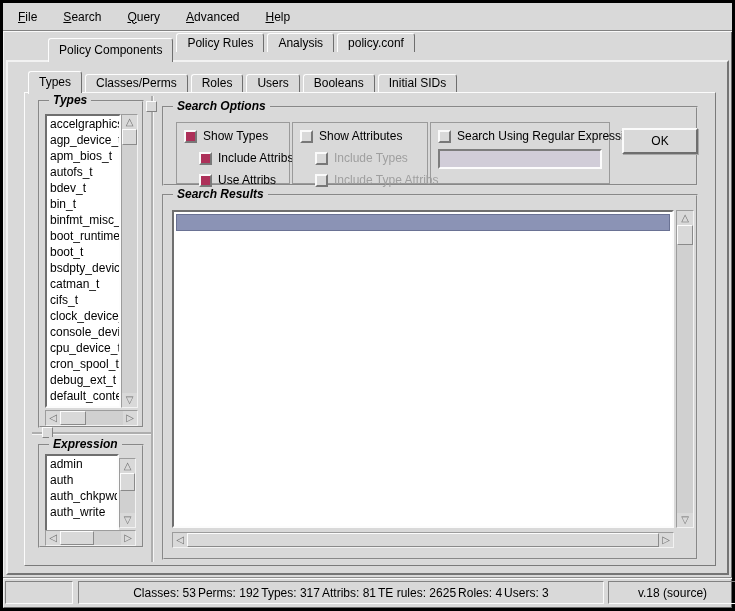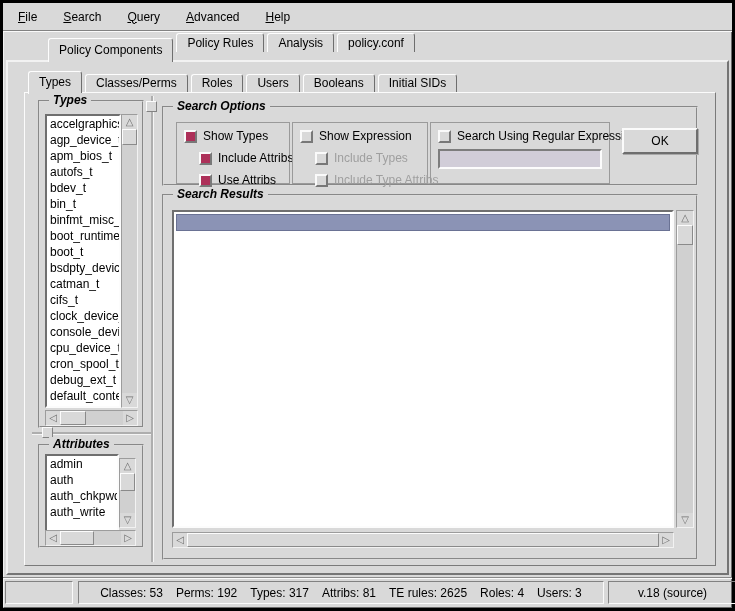--- a/index.html
+++ b/index.html
@@ -81,21 +81,21 @@
     display: flex; align-items: center; justify-content: center; cursor: default; }
 
   
   .sel-bar { position: absolute; left: 2px; top: 2px; right: 2px; height: 17px;
     background: #8b93b5; border: 1px solid #6a7294; }
 
   
   .hline { position: absolute; background: #8a8a8a; box-shadow: 0 1px 0 #fafafa; }
   .status-panel { position: absolute; top: 581px; height: 23px; border: 1px solid;
     border-color: #828282 #fafafa #fafafa #828282; display: flex; align-items: center;
-    justify-content: center; gap: 13px; white-space: nowrap; }
+    justify-content: center; gap: 2px; white-space: nowrap; }
 </style>
 </head>
 <body>
 
 <div id="window">
   <div id="bg"></div>
 
   <div class="menubar">
 
   <span class="menu-item"><u>F</u>ile</span>
@@ -160,21 +160,21 @@
       <div class="sb-thumb" style="width:26px;"></div>
       <div class="sb-gap"></div>
       <div class="sb-btn">▷</div>
     </div>
   </div>
 
   <div class="sash-line-h" style="left:32px; top:432px; width:120px; height:2px;"></div>
   <div class="sash-handle" style="left:42px; top:427px;"></div>
 
   <div class="group" style="left:38px; top:444px; width:106px; height:104px;">
-    <span class="group-label">Attributes</span>
+    <span class="group-label">Expression</span>
     <div class="listbox" style="left:5px; top:8px; width:74px; height:80px;">
 
     <div class="listrow">admin</div>
         <div class="listrow">auth</div>
         <div class="listrow">auth_chkpwd</div>
         <div class="listrow">auth_write</div>
       </div>
     <div class="sb sb-v" style="left:79px; top:12px; width:17px; height:70px;">
       <div class="sb-btn">△</div>
       <div class="sb-thumb" style="height:18px;"></div>
@@ -206,21 +206,21 @@
       </div>
       <div class="cbrow indent">
         <span class="cb checked"></span>
         <span class="cblabel">Use Attribs</span>
       </div>
     </div>
 
     <div class="opt-box" style="left:128px; width:136px;">
       <div class="cbrow">
         <span class="cb"></span>
-        <span class="cblabel">Show Expression</span>
+        <span class="cblabel">Show Attributes</span>
       </div>
       <div class="cbrow indent disabled">
         <span class="cb"></span>
         <span class="cblabel">Include Types</span>
       </div>
       <div class="cbrow indent disabled">
         <span class="cb"></span>
         <span class="cblabel">Include Type Attribs</span>
       </div>
     </div>

